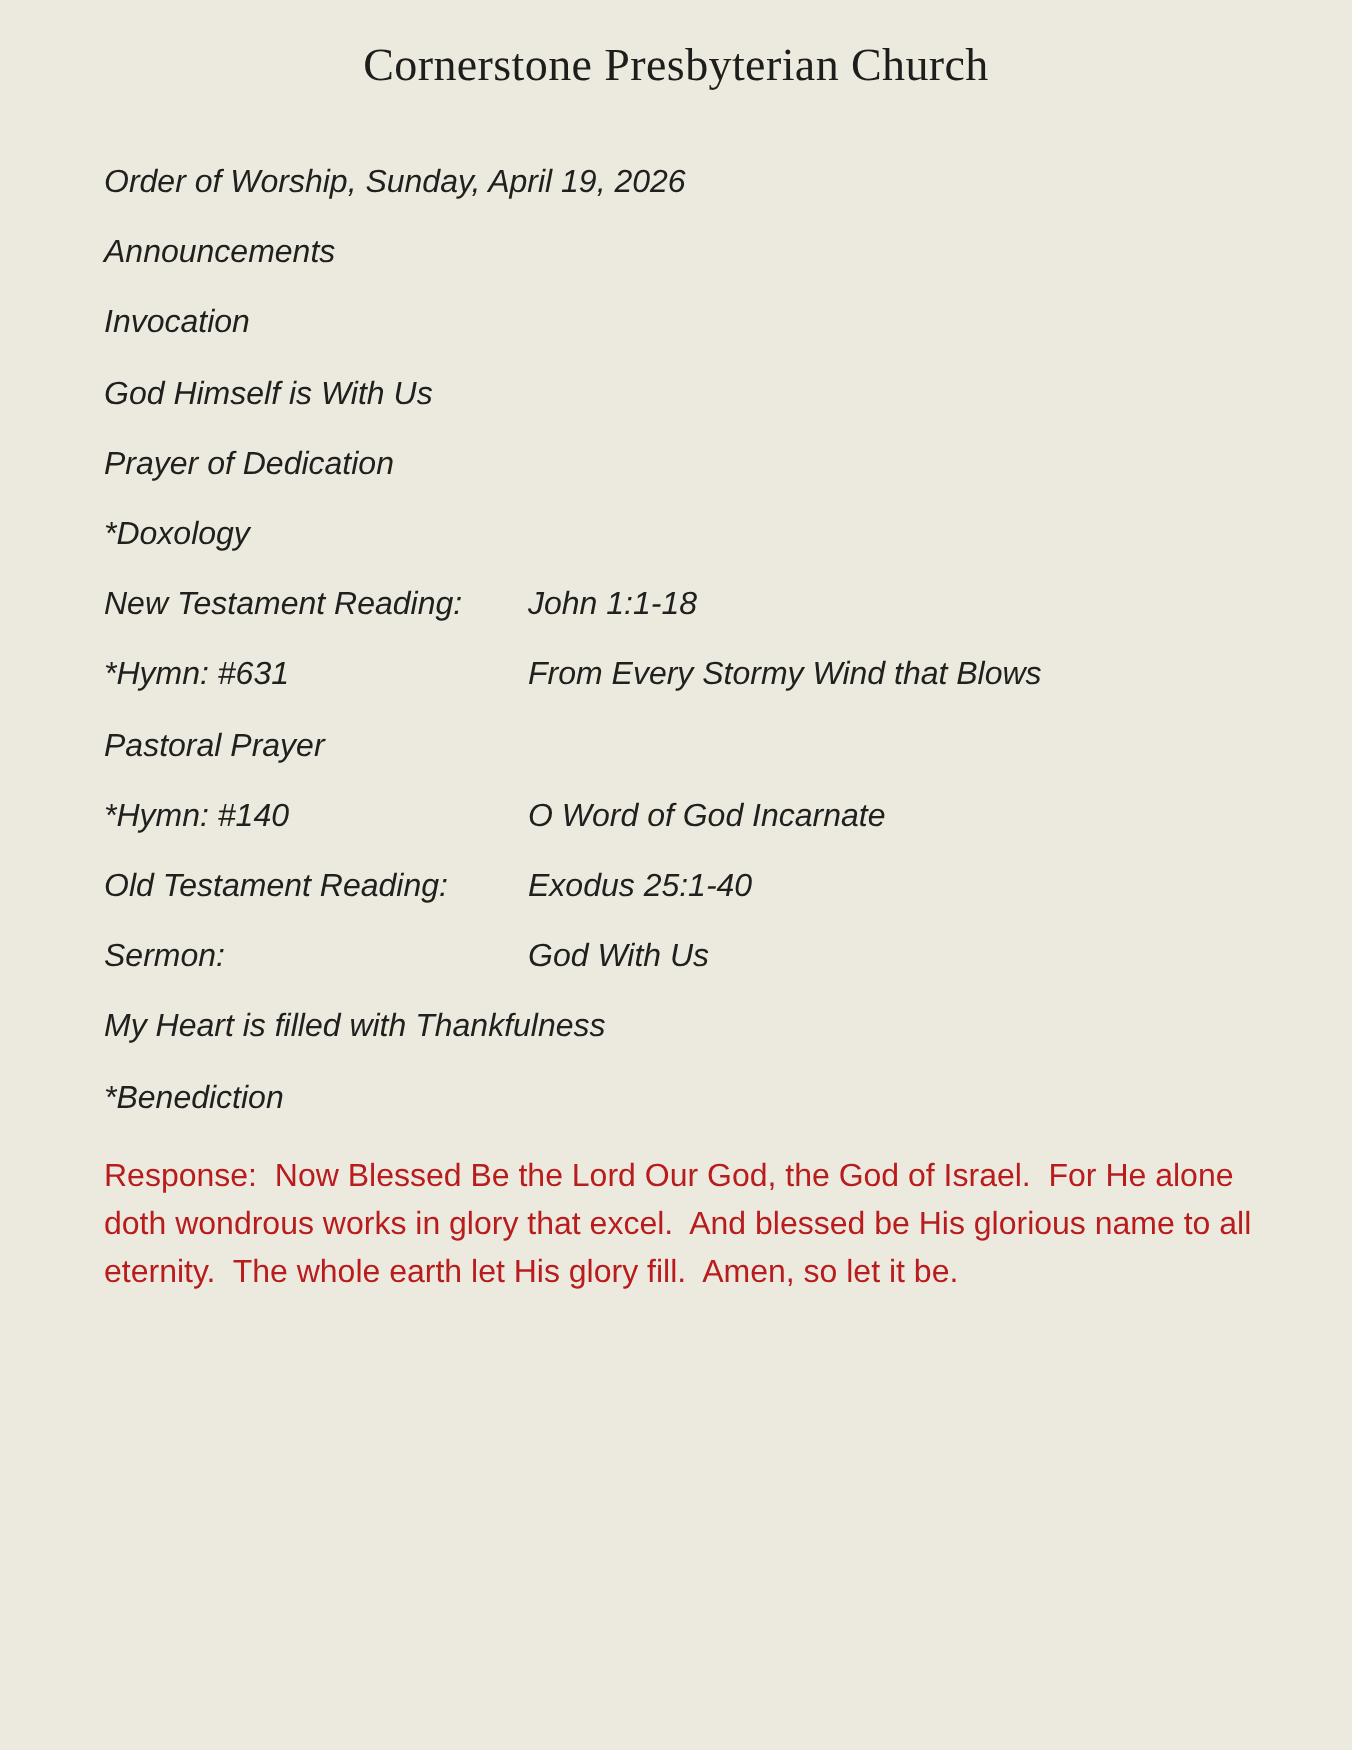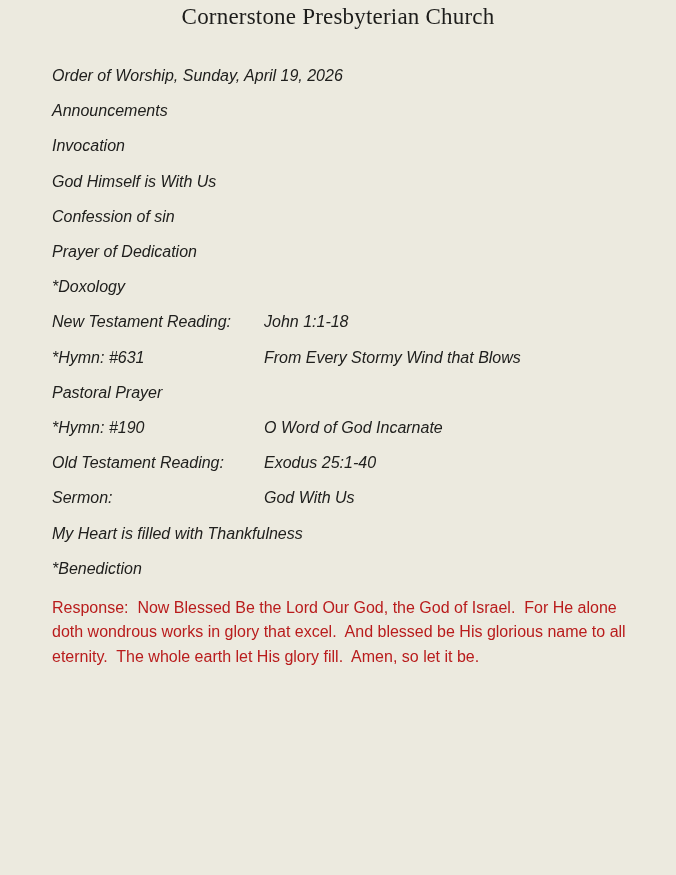--- a/index.html
+++ b/index.html
@@ -16,21 +16,21 @@
     position: relative;
     width: 676px;
     height: 875px;
     font-family: "Liberation Sans", sans-serif;
     color: #20201e;
     font-size: 16px;
     box-sizing: border-box;
   }
   .doc-title {
     margin: 0;
-    padding-top: 4px;
+    padding-top: 20px;
     text-align: center;
     font-family: "Liberation Serif", "DejaVu Serif", serif;
     font-size: 23px;
     font-weight: 500;
     letter-spacing: 0.2px;
     color: #1d1d1b;
   }
   .order-rows {
     margin-top: 28px;
     margin-left: 52px;
@@ -80,24 +80,20 @@
 
     <div class="order-row">
       <span class="row-label">Invocation</span>
       <span class="row-value"></span>
     </div>
 
     <div class="order-row">
       <span class="row-value">God Himself is With Us</span>
     </div>
 
-    <div class="order-row">
-      <span class="row-label">Confession of sin</span>
-      <span class="row-value"></span>
-    </div>
 
 
     <div class="order-row">
       <span class="row-label">Prayer of Dedication</span>
       <span class="row-value"></span>
     </div>
 
     <div class="order-row">
       <span class="row-label">*Doxology</span>
       <span class="row-value"></span>
@@ -112,21 +108,21 @@
       <span class="row-label">*Hymn: #631</span>
       <span class="row-value">From Every Stormy Wind that Blows</span>
     </div>
 
     <div class="order-row">
       <span class="row-label">Pastoral Prayer</span>
       <span class="row-value"></span>
     </div>
 
     <div class="order-row">
-      <span class="row-label">*Hymn: #190</span>
+      <span class="row-label">*Hymn: #140</span>
       <span class="row-value">O Word of God Incarnate</span>
     </div>
 
     <div class="order-row">
       <span class="row-label">Old Testament Reading:</span>
       <span class="row-value">Exodus 25:1-40</span>
     </div>
 
     <div class="order-row">
       <span class="row-label">Sermon:</span>

